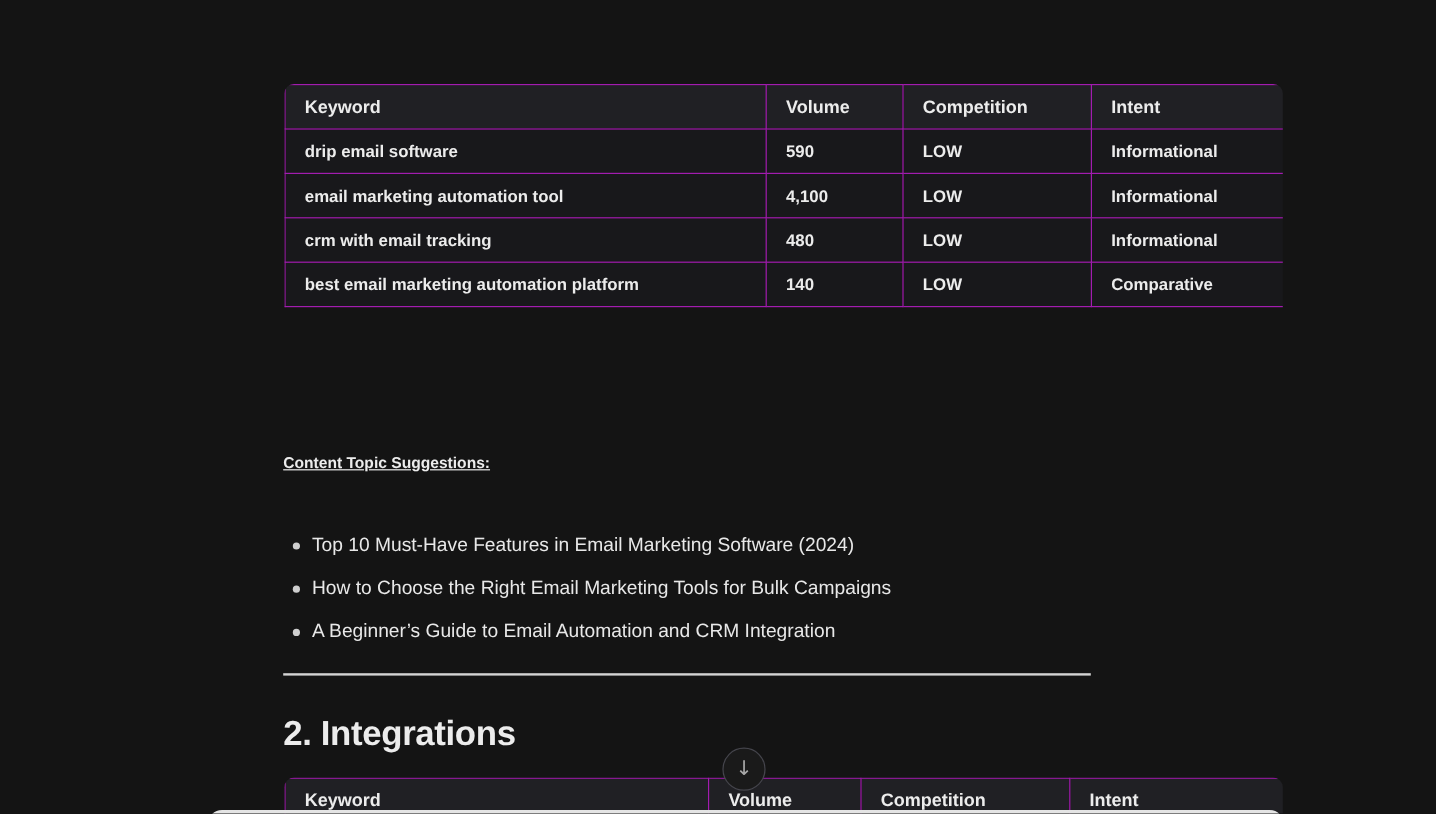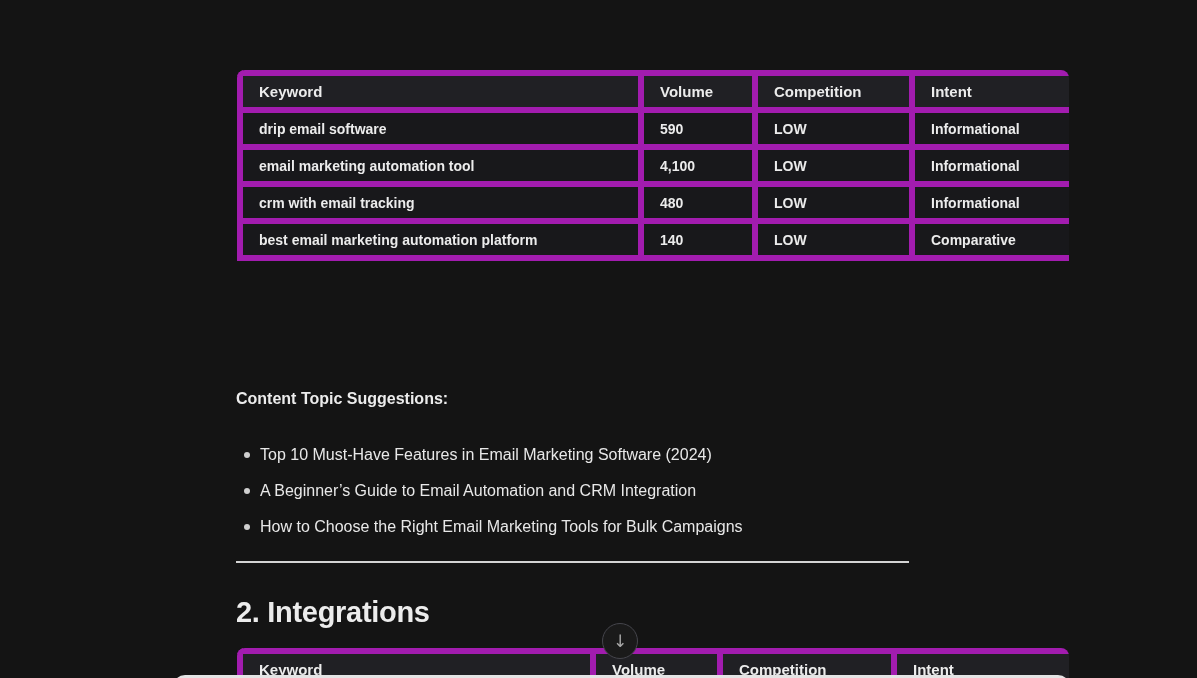--- a/index.html
+++ b/index.html
@@ -22,34 +22,34 @@
 
   .tbl-wrap {
     position:absolute; left:1px; width:832px;
     border-radius:8px; overflow:hidden;
   }
   #table1 { top:70px; height:303px; }
   #table2 { top:648px; height:30px; border-radius:8px 8px 0 0; }
 
   table { width:100%; border-collapse:collapse; table-layout:fixed; }
   th, td {
-    border:6px solid #a21caf;
+    border:1px solid #a21caf;
     padding:0 16px;
     text-align:left; vertical-align:middle;
     color:#ececec; white-space:nowrap; overflow:hidden;
   }
   th { height:37px; background:#202024; font-size:15px; font-weight:700; }
   td { height:37px; background:#18181b; font-size:14px; font-weight:600; }
 
   .t1-c1{width:401px}.t1-c2{width:114px}.t1-c3{width:157px}.t1-c4{width:161px}
   .t2-c1{width:353px}.t2-c2{width:127px}.t2-c3{width:174px}.t2-c4{width:179px}
 
   .sub-heading {
-    position:absolute; left:0; top:390px;
-    font-size:16px; font-weight:700; color:#ececec;
+    position:absolute; left:0; top:378px;
+    font-size:13px; font-weight:700; color:#ececec;text-decoration:underline;
   }
   ul.suggestions {
     position:absolute; left:0; top:437px; width:820px; list-style:none;
   }
   ul.suggestions li {
     position:relative; padding-left:24px; height:36px; line-height:36px;
     font-size:16px; font-weight:400; color:#e8e8e8; white-space:nowrap;
   }
   ul.suggestions li::before {
     content:""; position:absolute; left:8px; top:15px;
@@ -125,24 +125,24 @@
     </table>
   </div>
 
   <div class="sub-heading">Content Topic Suggestions:</div>
 
   <ul class="suggestions">
     <li>
       <span>Top 10 Must-Have Features in Email Marketing Software (2024)</span>
     </li>
     <li>
-      <span>A Beginner’s Guide to Email Automation and CRM Integration</span>
+      <span>How to Choose the Right Email Marketing Tools for Bulk Campaigns</span>
     </li>
     <li>
-      <span>How to Choose the Right Email Marketing Tools for Bulk Campaigns</span>
+      <span>A Beginner’s Guide to Email Automation and CRM Integration</span>
     </li>
   </ul>
 
   <div class="divider"></div>
 
   <h1 class="sec-title" id="sec2-title">2. Integrations</h1>
 
   <div class="tbl-wrap" id="table2">
     <table>
       <colgroup>

